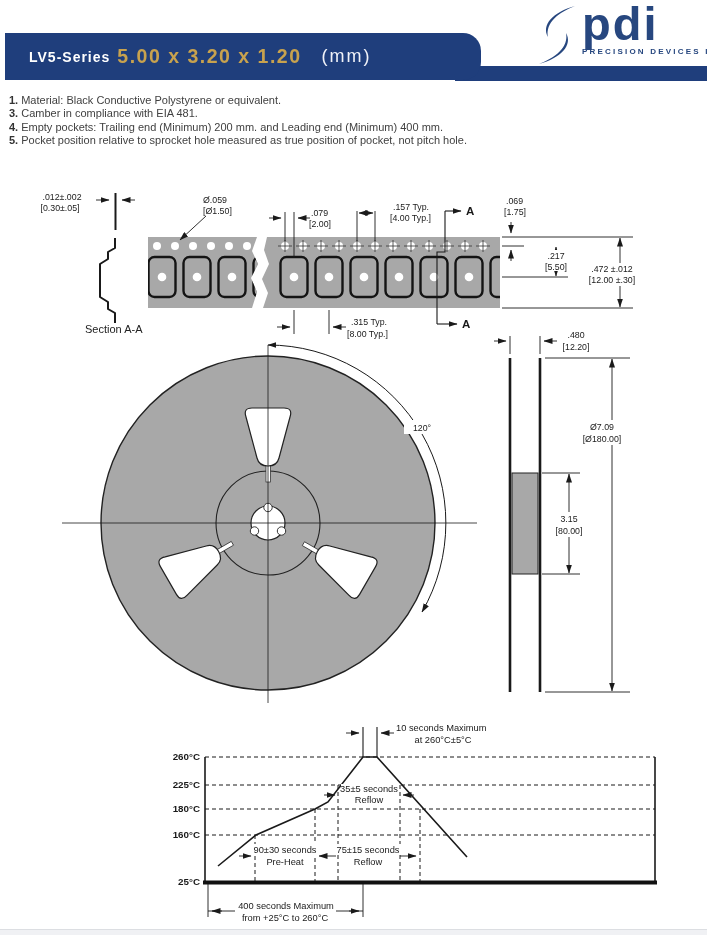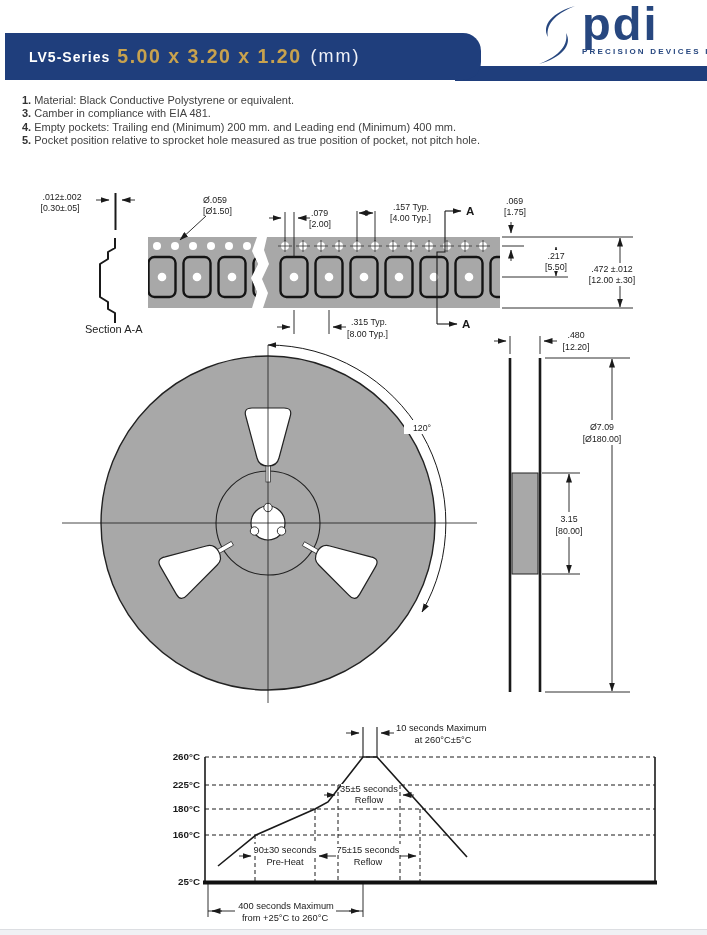--- a/index.html
+++ b/index.html
@@ -7,29 +7,29 @@
         font-family:"Liberation Sans",sans-serif;}
 
   
   .banner-tail{position:absolute;left:455px;top:66px;width:252px;height:15px;
                background:#1f3e7c;border-radius:10px 0 0 0;}
   .banner{position:absolute;left:5px;top:33px;width:476px;height:47px;background:#1f3e7c;
           border-radius:0 18px 18px 0;display:flex;align-items:center;padding-left:24px;
           box-sizing:border-box;white-space:nowrap;}
   .banner .t-series{color:#ffffff;font-weight:bold;font-size:14px;letter-spacing:1px;}
   .banner .t-size{color:#c8a24e;font-weight:bold;font-size:19.5px;letter-spacing:1.5px;margin-left:7px;}
-  .banner .t-units{color:#f0f2f8;font-size:18px;letter-spacing:2px;margin-left:9px;}
+  .banner .t-units{color:#f0f2f8;font-size:18px;letter-spacing:2px;margin-left:20px;}
   .logo{position:absolute;left:537px;top:2px;display:flex;align-items:flex-start;}
   .logo-word{color:#27477f;font-weight:bold;font-size:47px;line-height:44px;letter-spacing:2px;
              font-family:"Liberation Sans",sans-serif;}
   .logo-tag{color:#27477f;font-size:8px;letter-spacing:2.2px;margin-top:1px;white-space:nowrap;font-weight:bold;}
   .logo svg{margin-top:4px;margin-right:5px;}
 
   
-  .notes{position:absolute;left:22px;top:94px;font-size:11px;color:#414141;line-height:13.4px;}
+  .notes{position:absolute;left:9px;top:94px;font-size:11px;color:#414141;line-height:13.4px;}
   .notes .note{white-space:nowrap;}
   .notes b{color:#333;margin-right:3px;}
 
   
   .drawing{position:absolute;left:0;top:0;}
   text{font-family:"Liberation Sans",sans-serif;fill:#1a1a1a;font-size:8.8px;}
   text.big{font-size:11px;fill:#222;}
   text.marker-a{font-size:11.5px;font-weight:bold;}
   text.ylab{font-size:9.8px;font-weight:bold;}
   text.ann{font-size:9.3px;}

